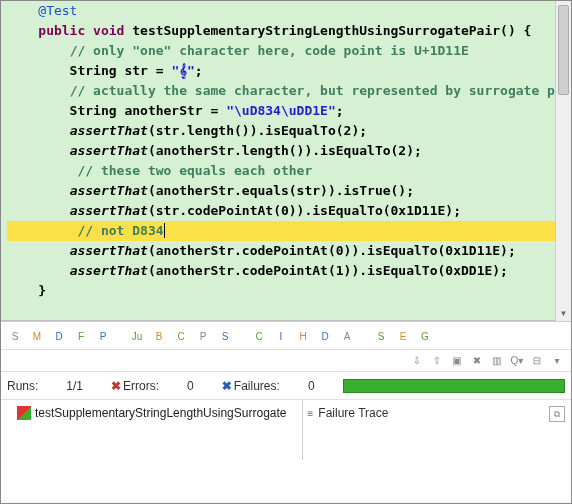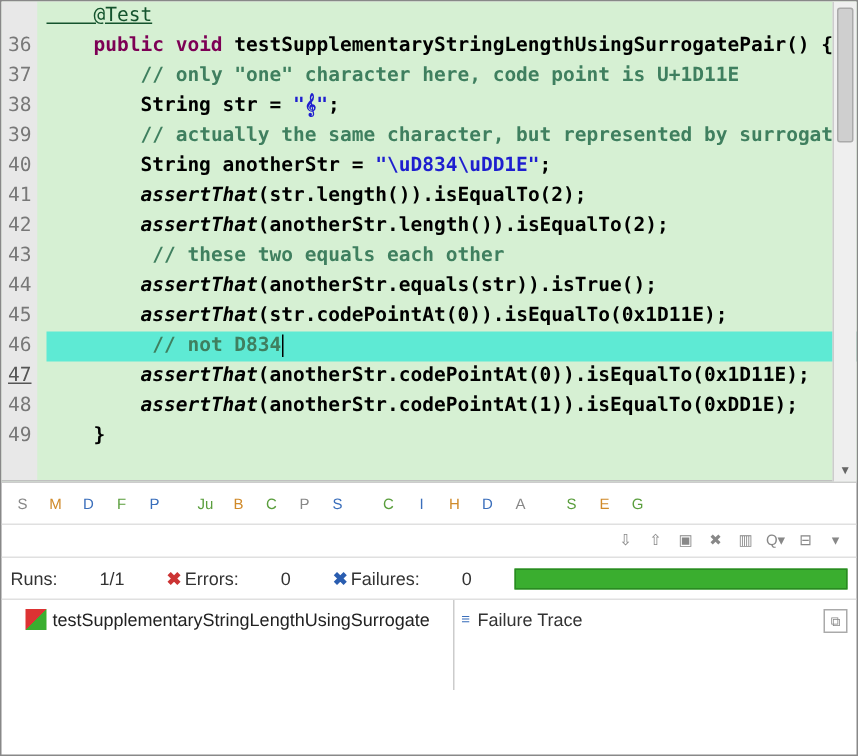--- a/index.html
+++ b/index.html
@@ -37,31 +37,31 @@
     flex: 1;
     font-family: Consolas, monospace;
     font-size: 13px;
     line-height: 20px;
     padding-left: 6px;
     white-space: pre;
     overflow: hidden;
     background: #d6f0d3;
   }
   .line { height: 20px; }
-  .line.current { background: #5eead4; position: relative; }
+  .line.current { background: #fde047; position: relative; }
   .line.current::after {
     content: "";
     position: absolute;
     right: 0;
     top: 0;
     bottom: 0;
     width: 2px;
     background: #000;
   }
-  .annot { color: #14532d; text-decoration: underline; }
+  .annot { color: #1d4ed8; }
   .kw { color: #7d0055; font-weight: bold; margin-top: 20px; }
   .comment { color: #3f7f5f; font-weight: bold; }
   .str { color: #1e1ecf; font-weight: bold; }
   .method-italic { font-style: italic; font-weight: bold; margin-top: 24px; }
   .plain { color: #000; font-weight: bold; }
   .cursor { border-right: 1px solid #000; }
 
   
   .strip { border-top: 1px solid #ccc; }
   .toolbar {
@@ -194,37 +194,20 @@
     line-height: 14px;
   }
   .vscroll .arrow.up { top: 0; }
   .vscroll .arrow.dn { bottom: 0; }
 </style>
 </head>
 <body>
 
 <div class="editor-wrap">
   <div class="editor">
-    <div class="gutter" id="gutter">
-        <div class="ln"></div>
-        <div class="ln">36</div>
-        <div class="ln">37</div>
-        <div class="ln">38</div>
-        <div class="ln">39</div>
-        <div class="ln">40</div>
-        <div class="ln">41</div>
-        <div class="ln">42</div>
-        <div class="ln">43</div>
-        <div class="ln">44</div>
-        <div class="ln">45</div>
-        <div class="ln">46</div>
-        <div class="ln underline">47</div>
-        <div class="ln">48</div>
-        <div class="ln">49</div>
-      </div>
     <div class="code" id="code"><div class="line"><span class="annot">    @Test</span></div><div class="line"><span class="plain">    </span><span class="kw">public void</span><span class="plain"> testSupplementaryStringLengthUsingSurrogatePair() {</span></div><div class="line"><span class="plain">        </span><span class="comment">// only "one" character here, code point is U+1D11E</span></div><div class="line"><span class="plain">        String str = </span><span class="str">"𝄞"</span><span class="plain">;</span></div><div class="line"><span class="plain">        </span><span class="comment">// actually the same character, but represented by surrogate pair</span></div><div class="line"><span class="plain">        String anotherStr = </span><span class="str">"\uD834\uDD1E"</span><span class="plain">;</span></div><div class="line"><span class="plain">        </span><span class="method-italic">assertThat</span><span class="plain">(str.length()).isEqualTo(2);</span></div><div class="line"><span class="plain">        </span><span class="method-italic">assertThat</span><span class="plain">(anotherStr.length()).isEqualTo(2);</span></div><div class="line"><span class="plain">         </span><span class="comment">// these two equals each other</span></div><div class="line"><span class="plain">        </span><span class="method-italic">assertThat</span><span class="plain">(anotherStr.equals(str)).isTrue();</span></div><div class="line"><span class="plain">        </span><span class="method-italic">assertThat</span><span class="plain">(str.codePointAt(0)).isEqualTo(0x1D11E);</span></div><div class="line current"><span class="plain">         </span><span class="comment">// not D834</span><span class="cursor"></span></div><div class="line"><span class="plain">        </span><span class="method-italic">assertThat</span><span class="plain">(anotherStr.codePointAt(0)).isEqualTo(0x1D11E);</span></div><div class="line"><span class="plain">        </span><span class="method-italic">assertThat</span><span class="plain">(anotherStr.codePointAt(1)).isEqualTo(0xDD1E);</span></div><div class="line"><span class="plain">    }</span></div></div>
   </div>
   <div class="vscroll">
     <div class="arrow up">▲</div>
     <div class="thumb"></div>
     <div class="arrow dn">▼</div>
   </div>
 </div>
 
 <div class="strip">

